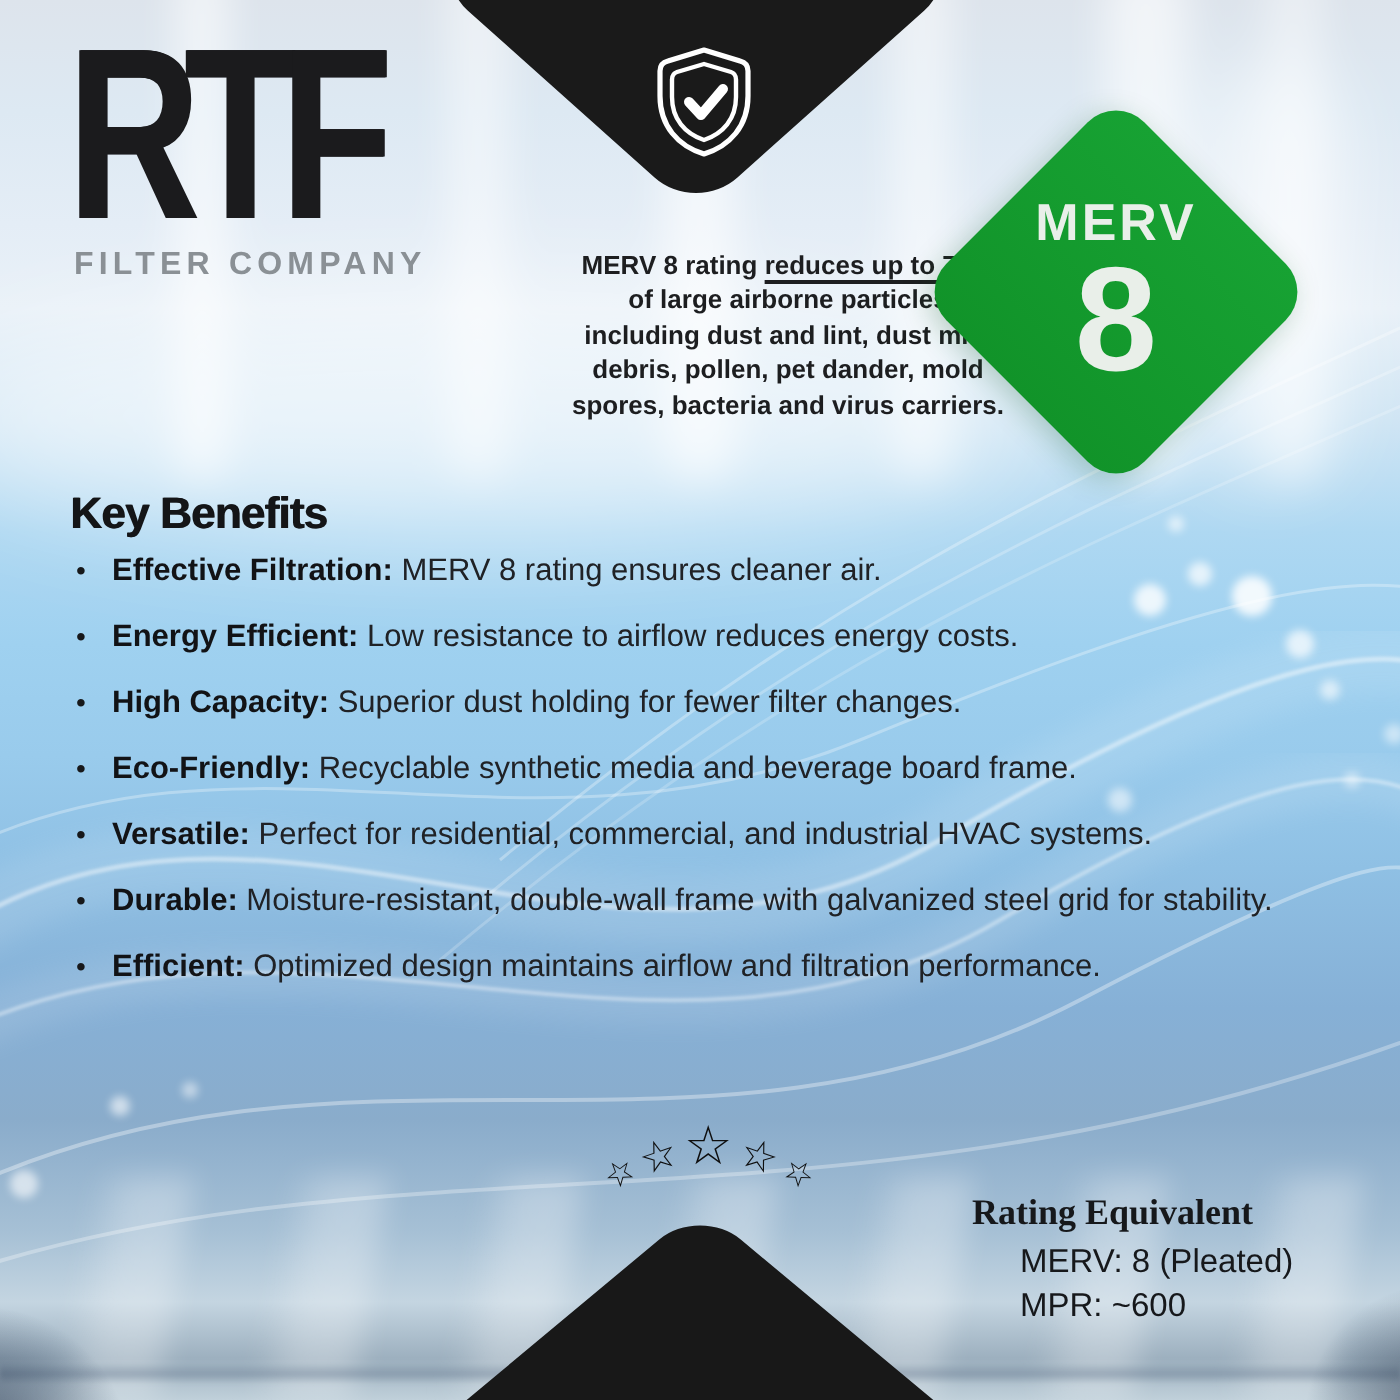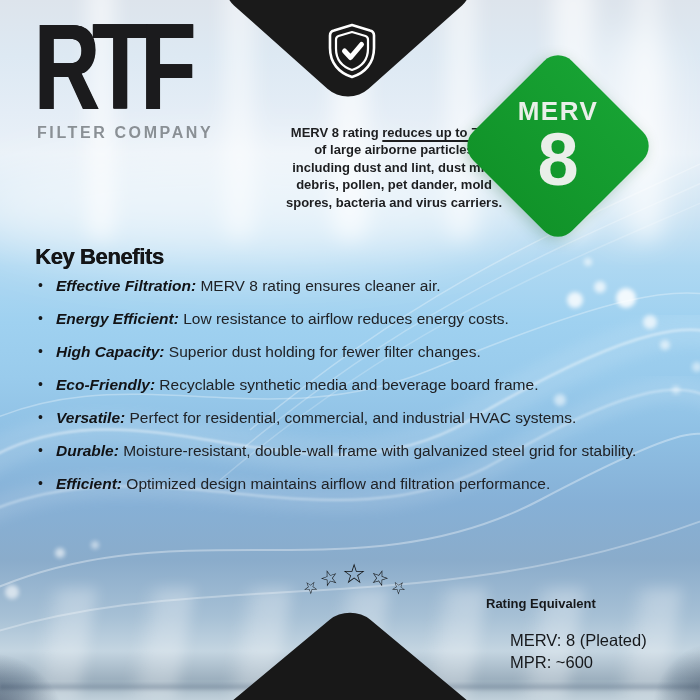--- a/index.html
+++ b/index.html
@@ -64,33 +64,33 @@
     align-items:center;justify-content:center;color:#e9efe9;}
   .diamond-merv{font-size:26px;font-weight:bold;letter-spacing:1.5px;line-height:1;}
   .diamond-num{font-size:74px;font-weight:bold;line-height:.92;margin-top:2px;}
 
   
   .kb-title{position:absolute;left:35px;top:226px;font-size:22px;font-weight:bold;letter-spacing:-0.4px;
     color:#141517;text-shadow:0.5px 0 0 #141517;}
   .benefits{position:absolute;left:38px;top:269px;width:628px;margin:0;padding:0;list-style:none;}
   .benefits li{position:relative;padding-left:18px;line-height:33px;font-size:15.5px;color:#202226;}
   .benefits .dot{position:absolute;left:0;top:0;font-size:14px;color:#17181a;}
-  .benefits b{color:#121316;font-style:italic;}
+  .benefits b{color:#121316;}
 
   
   .star{position:absolute;font-family:"DejaVu Sans",sans-serif;font-weight:bold;color:#0e0e0e;line-height:1;}
   .star.st1{left:303px;top:579px;font-size:17px;transform:rotate(-38deg);}
   .star.st2{left:320px;top:568px;font-size:21px;transform:rotate(-19deg);}
   .star.st3{left:342px;top:560px;font-size:27px;}
   .star.st4{left:370px;top:568px;font-size:21px;transform:rotate(19deg);}
   .star.st5{left:391px;top:579px;font-size:17px;transform:rotate(38deg);}
 
   
   .rating{position:absolute;left:486px;top:596px;color:#16181b;}
-  .rating-title{font-size:13px;font-weight:bold;margin-bottom:18px;}
+  .rating-title{font-size:18px;font-weight:bold;margin-bottom:3px;font-family:Liberation Serif, serif;}
   .rating-row{font-size:16.5px;line-height:22px;margin-left:24px;}
 </style>
 </head>
 <body>
 
 <div class="canvas">
 
   <div class="layer">
     <span class="streak s1"></span>
     <span class="streak s2"></span>

